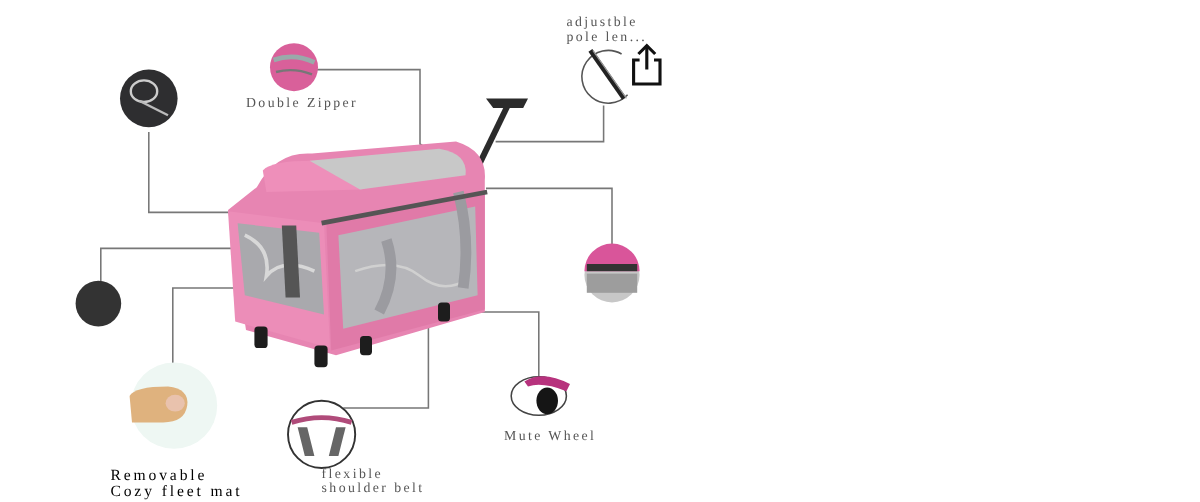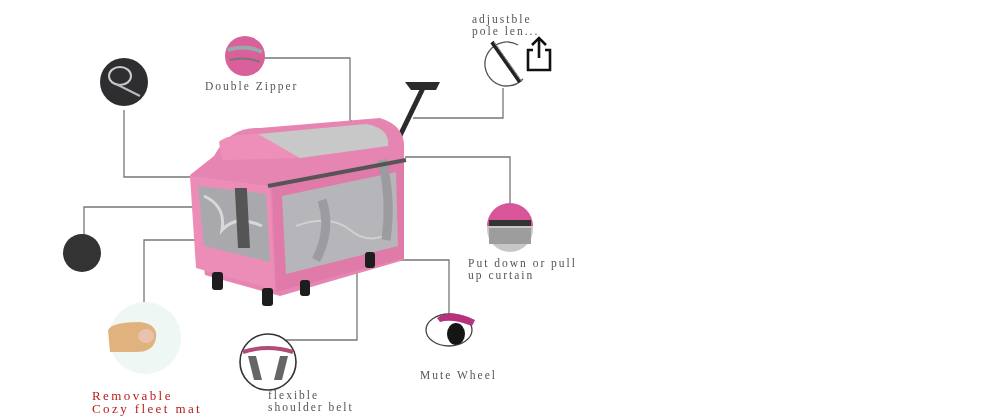--- a/index.html
+++ b/index.html
@@ -1,20 +1,20 @@
 <!DOCTYPE html>
 <html><head>
 <meta charset="utf-8">
 <style>
   html, body { margin:0; padding:0; }
   body { width:1000px; height:418px; background:#ffffff; position:relative; overflow:hidden;
          font-family:"DejaVu Sans", sans-serif; }
   .canvas { position:absolute; left:0; top:0; width:1000px; height:418px; }
   .label { position:absolute; color:#555; font-size:11.5px; letter-spacing:2px; line-height:12px; white-space:pre;font-family:Liberation Serif, serif; }
-  .label.big { font-size:13px; letter-spacing:2.4px; line-height:13px; color:#b91c1c; }
+  .label.big { font-size:13px; letter-spacing:2.4px; line-height:13px; color:#000000; }
   .share-btn { position:absolute; left:522px; top:34px; width:34px; height:40px; cursor:pointer; }
   svg { position:absolute; left:0; top:0; }
 </style>
 </head>
 <body>
 
 <div class="canvas">
 
   <svg width="1000" height="418" viewBox="0 0 1000 418">
 
@@ -111,23 +111,21 @@
         <rect x="262" y="288" width="11" height="18" rx="3"></rect>
         <rect x="365" y="252" width="10" height="16" rx="3"></rect>
         <rect x="300" y="280" width="10" height="16" rx="3"></rect>
       </g>
     </g>
   </svg>
 
   <div class="label" style="left:205px;top:80px;">Double Zipper</div>
   <div class="label" style="left:472px;top:13px;">adjustble
 pole len...</div>
-  <div class="label" style="left:468px;top:257px;">Put down or pull
-up curtain</div>
-  <div class="label" style="left:420px;top:369px;">Mute Wheel</div>
+  <div class="label" style="left:420px;top:358px;">Mute Wheel</div>
   <div class="label big" style="left:92px;top:389px;">Removable
 Cozy fleet mat</div>
   <div class="label" style="left:268px;top:389px;">flexible
 shoulder belt</div>
 
   <div class="share-btn">
     <svg width="34" height="40" viewBox="0 0 34 40">
       <path d="M17,4 L17,24" stroke="#111" stroke-width="2.6" fill="none"></path>
       <path d="M10,11 L17,4 L24,11" stroke="#111" stroke-width="2.6" fill="none"></path>
       <path d="M11,16 L6,16 L6,36 L28,36 L28,16 L23,16" stroke="#111" stroke-width="2.6" fill="none"></path>

